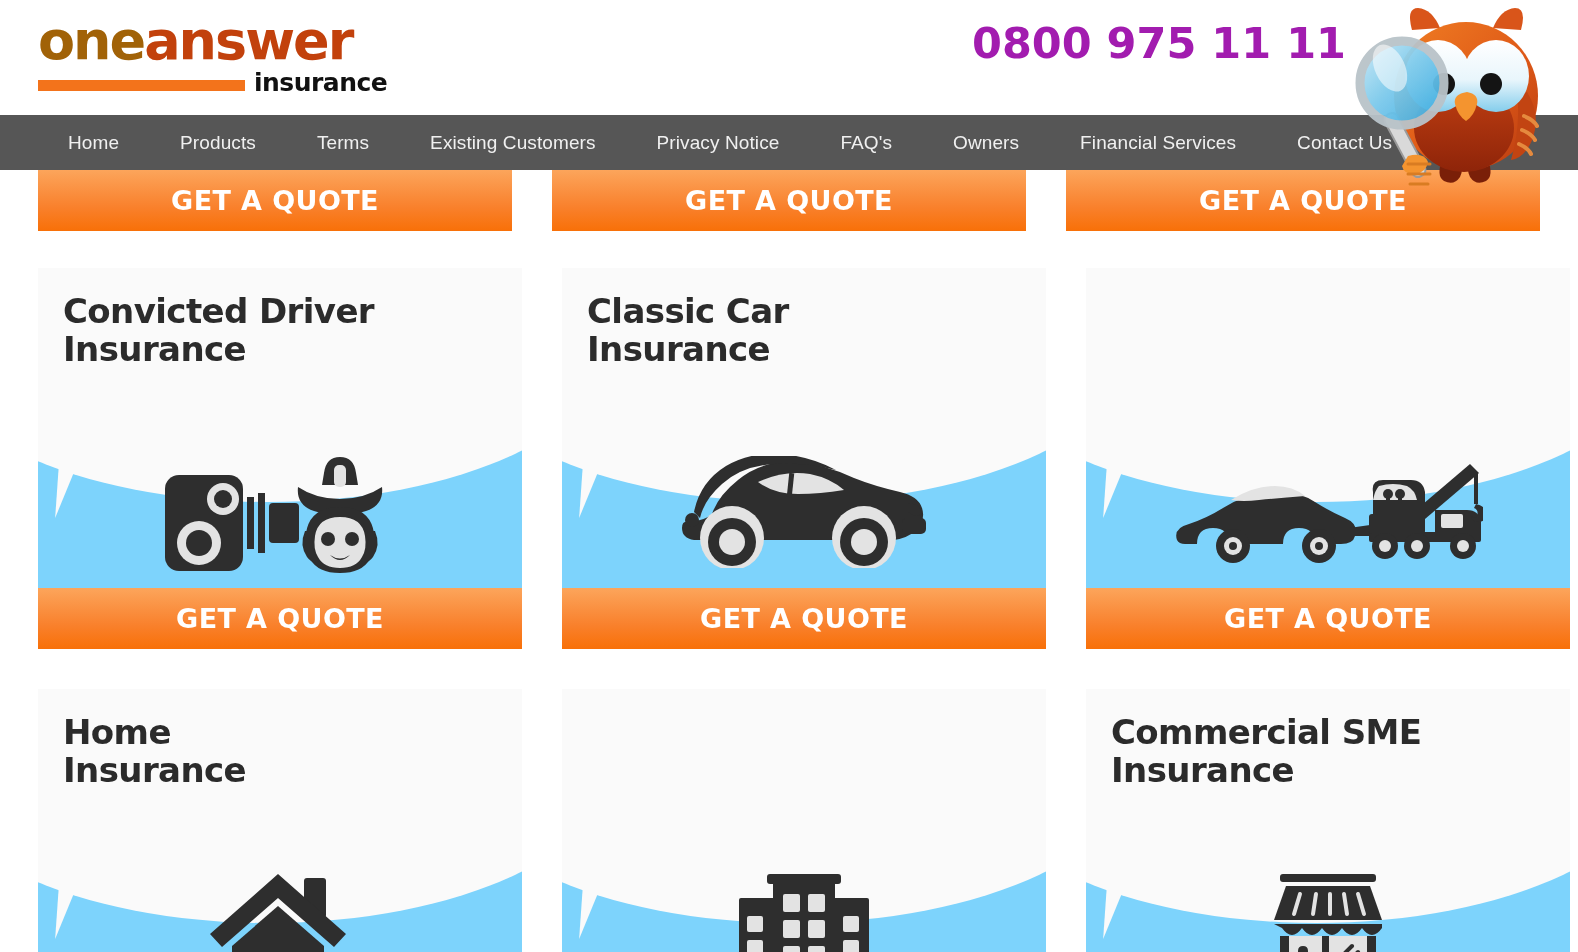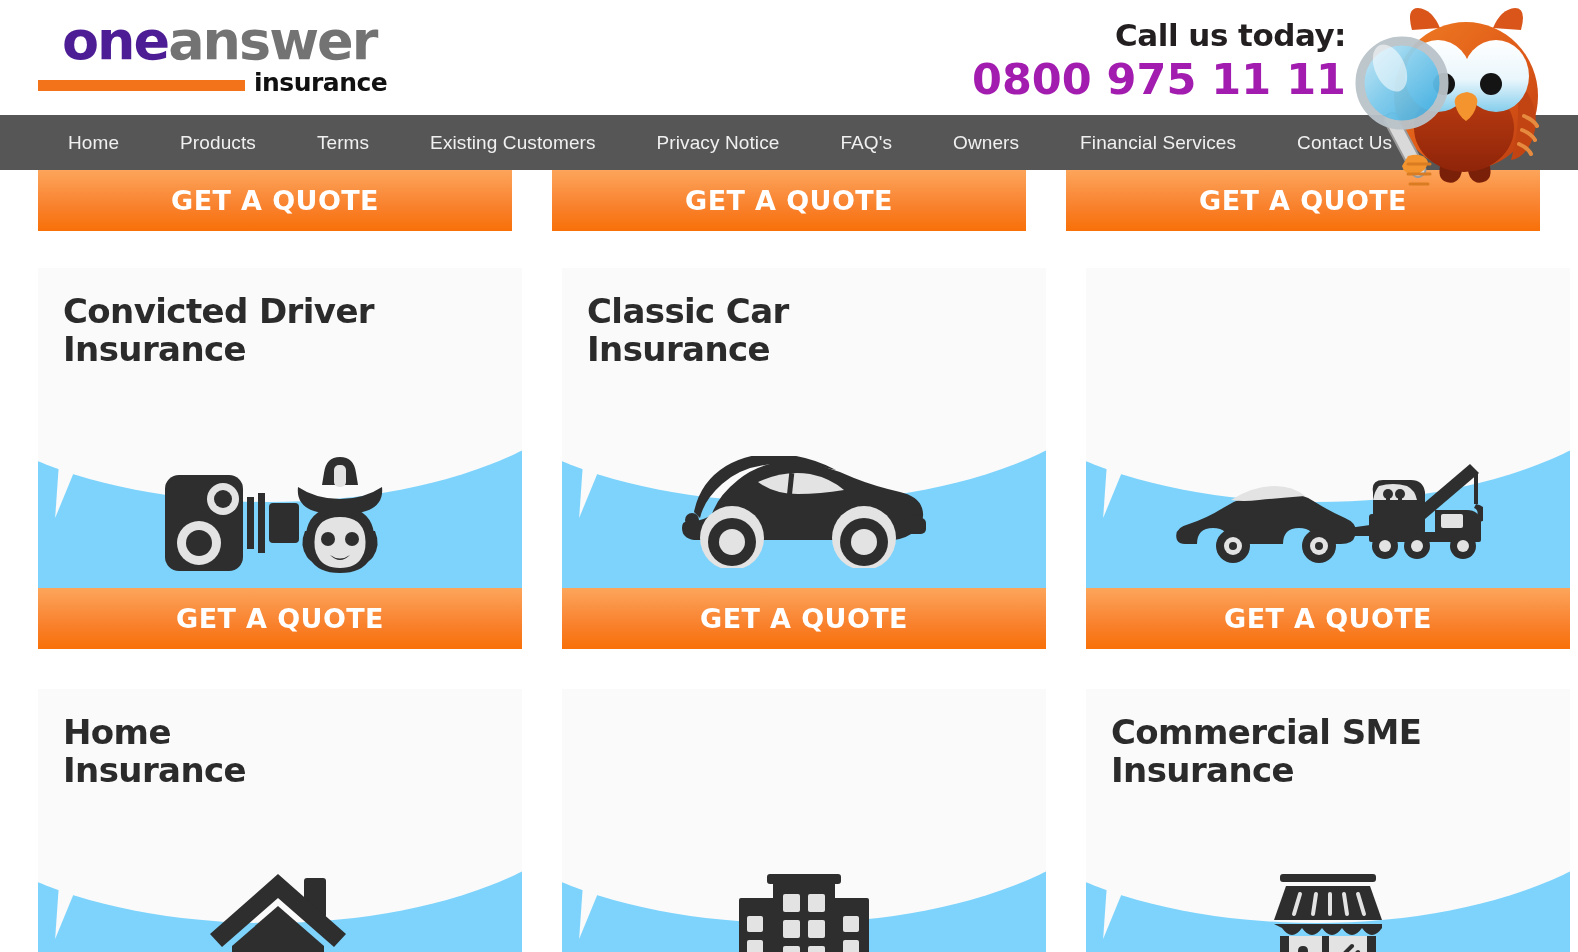--- a/index.html
+++ b/index.html
@@ -16,22 +16,22 @@
 
   .logo { position: absolute; left: 38px; top: 14px; width: 350px; }
   .logo-wordmark {
     font-family: "DejaVu Sans", sans-serif;
     font-weight: 700;
     font-size: 54px;
     letter-spacing: -2px;
     line-height: 1;
     white-space: nowrap;
   }
-  .logo-one { color:#4c1d95;margin-left:24px; }
-  .logo-answer { color:#737373;text-align:right; }
+  .logo-one { color:#a16207; }
+  .logo-answer { color:#c2410c;text-align:right; }
   .logo-underrow {
     display: flex; align-items: flex-end; gap: 9px; margin-top: 2px;
   }
   .logo-bar { width: 207px; height: 11px; background:#F3731B; margin-bottom:4px;}
   .logo-insurance {
     font-family: "DejaVu Sans", sans-serif;
     font-weight: 700; font-size: 25px; color:#111; letter-spacing:-0.5px;
     line-height: 1;
   }
 
@@ -148,21 +148,20 @@
 
     <div class="logo">
       <div class="logo-wordmark"><span class="logo-one">one</span><span class="logo-answer">answer</span></div>
       <div class="logo-underrow">
         <div class="logo-bar"></div>
         <div class="logo-insurance">insurance</div>
       </div>
     </div>
 
     <div class="callbox">
-      <div class="call-label">Call us today:</div>
       <div class="call-number">0800 975 11 11</div>
     </div>
 
   </div>
 
   <svg class="owl" viewBox="0 0 230 185" xmlns="http://www.w3.org/2000/svg">
     <defs>
       <linearGradient id="owlBody" x1="0" y1="0" x2="1" y2="1">
         <stop offset="0%" stop-color="#F07E23"></stop>
         <stop offset="55%" stop-color="#DF5A18"></stop>

